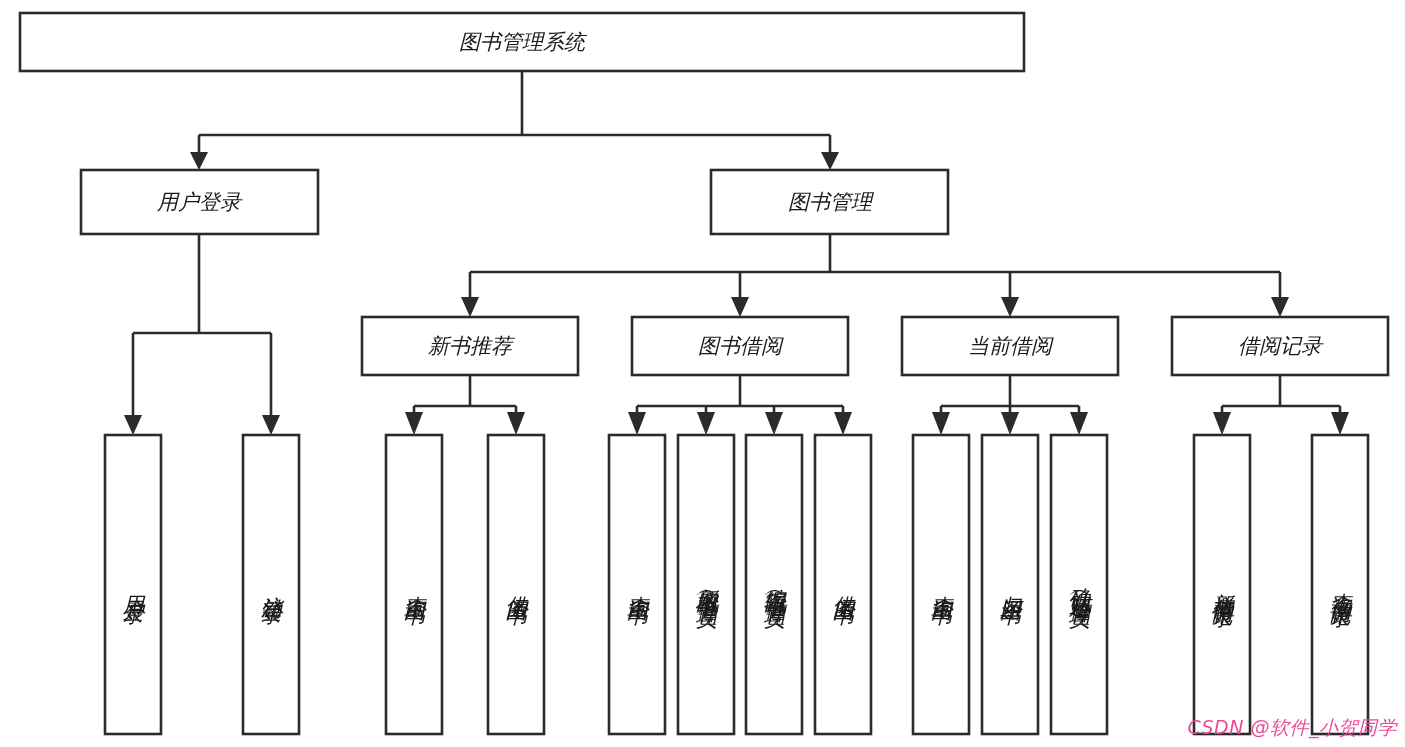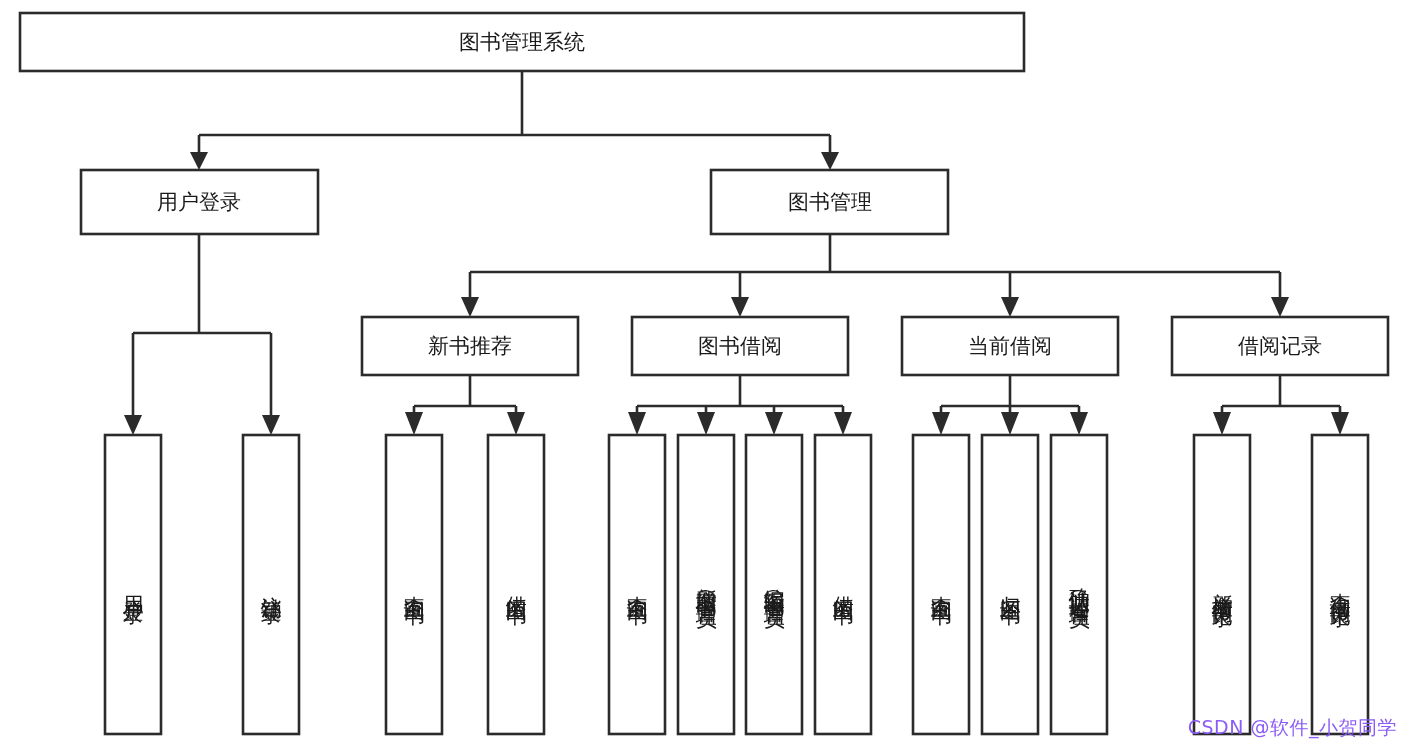--- a/index.html
+++ b/index.html
@@ -12,20 +12,21 @@
     font-family: "DejaVu Sans", "Liberation Sans", sans-serif;
     width: 1405px;
     height: 747px;
     overflow: hidden;
   }
   #diagram-root {
     position: relative;
     width: 1405px;
     height: 747px;
     background: #ffffff;
+    font-style: italic;
   }
   svg#tree-svg {
     position: absolute;
     left: 0;
     top: 0;
     width: 1405px;
     height: 747px;
   }
   .node-box {
     fill: #ffffff;
@@ -63,21 +64,21 @@
     color: #1a1a1a;
     white-space: nowrap;
     pointer-events: none;
   }
   .watermark {
     position: absolute;
     right: 8px;
     bottom: 6px;
     font-family: "DejaVu Sans", "Liberation Sans", sans-serif;
     font-size: 19px;
-    color: #8b5cf6;
+    color: #ec4899;
     letter-spacing: 0.5px;
     user-select: none;
   }
 </style>
 </head>
 <body>
 
 <div id="diagram-root">
 
   <svg id="tree-svg" viewBox="0 0 1405 747" xmlns="http://www.w3.org/2000/svg">

